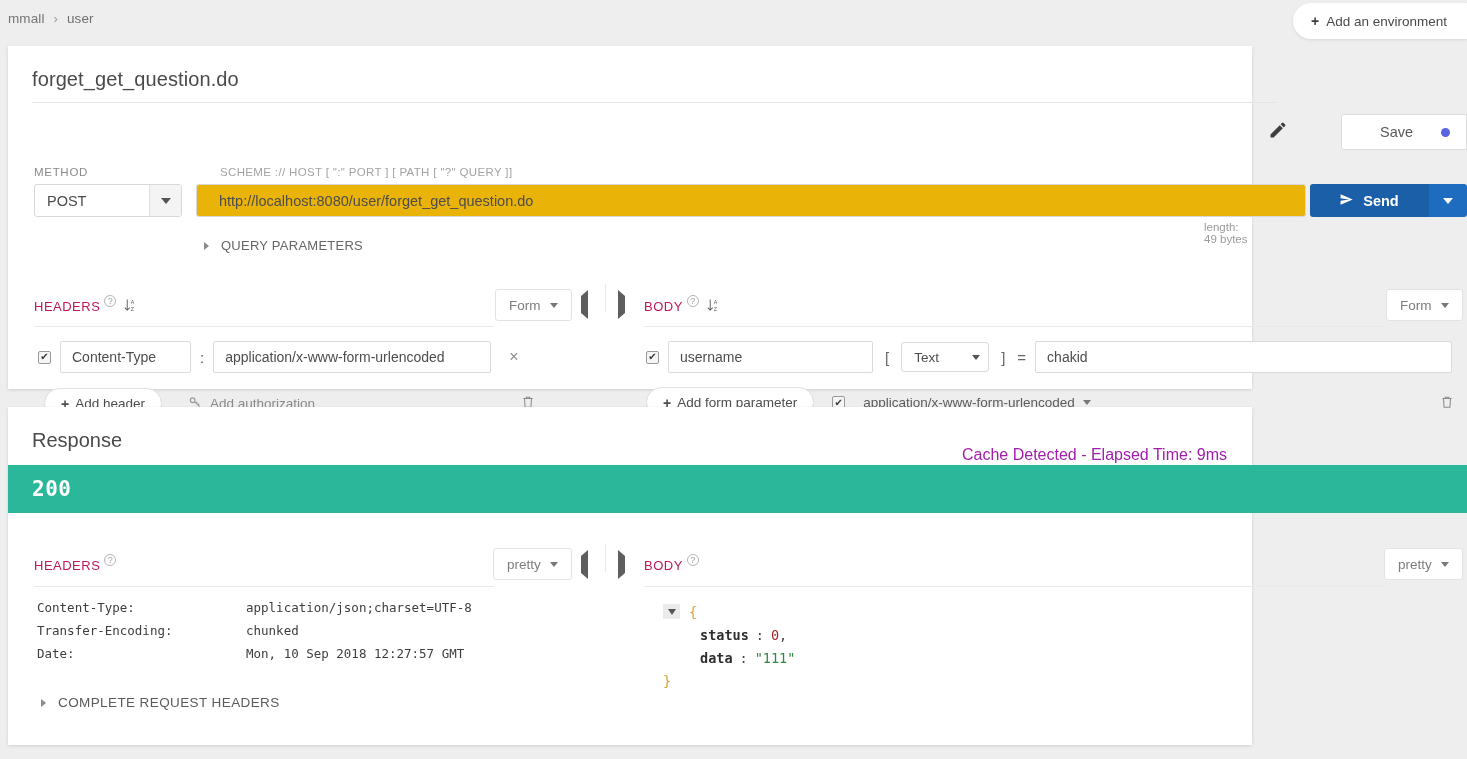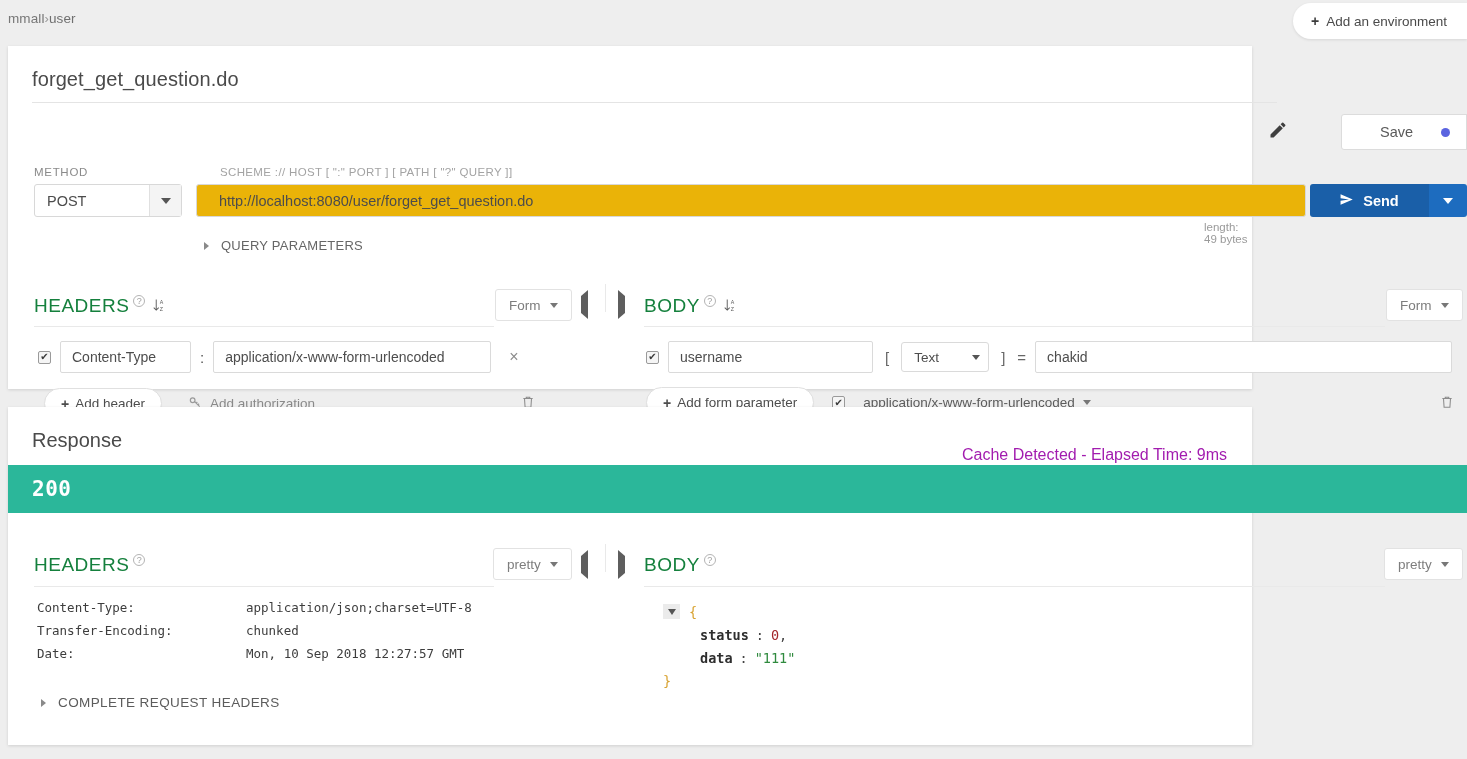--- a/index.html
+++ b/index.html
@@ -13,21 +13,21 @@
   .page { position: relative; width: 1467px; height: 759px; overflow: hidden; }
 
   
   .topbar {
     position: absolute; left: 0; top: 0; width: 1467px; height: 40px;
     background: #eeeeee;
   }
   .breadcrumb {
     position: absolute; left: 8px; top: 11px;
     font-size: 13.5px; color: #777777; letter-spacing: .1px;
-    display: flex; align-items: center; 
+    display: flex; align-items: center; gap: 9px;
   }
   .breadcrumb .crumb { color: #6f6f6f; }
   .breadcrumb .sep { color: #9b9b9b; font-size: 13px; }
 
   .env-btn {
     position: absolute; right: 0; top: 3px;
     height: 36px; padding: 0 20px 0 18px;
     background: #ffffff; border-radius: 18px 0 0 18px;
     display: flex; align-items: center; gap: 7px;
     font-size: 13.5px; color: #4a4a4a;
@@ -133,21 +133,21 @@
     display: flex; align-items: center; gap: 12px;
     font-size: 13px; color: #666; letter-spacing: .25px;
   }
 
   
   .panel-hd {
     position: absolute; height: 42px;
     display: flex; align-items: center;
   }
   .panel-hd .hd-text {
-    font-size: 19px; color: #15803d; letter-spacing: .5px;
+    font-size: 13px; color: #be185d; letter-spacing: .5px;
   }
   .q-mark {
     display: inline-block; width: 12px; height: 12px; border-radius: 50%;
     border: 1px solid #b4b4b4; color: #a0a0a0; font-size: 9px;
     line-height: 11px; text-align: center; margin-left: 4px;
     position: relative; top: -5px;
   }
   .sort-az { margin-left: 7px; color: #5c5c5c; position: relative; top: 1px; }
 
   .pill {

